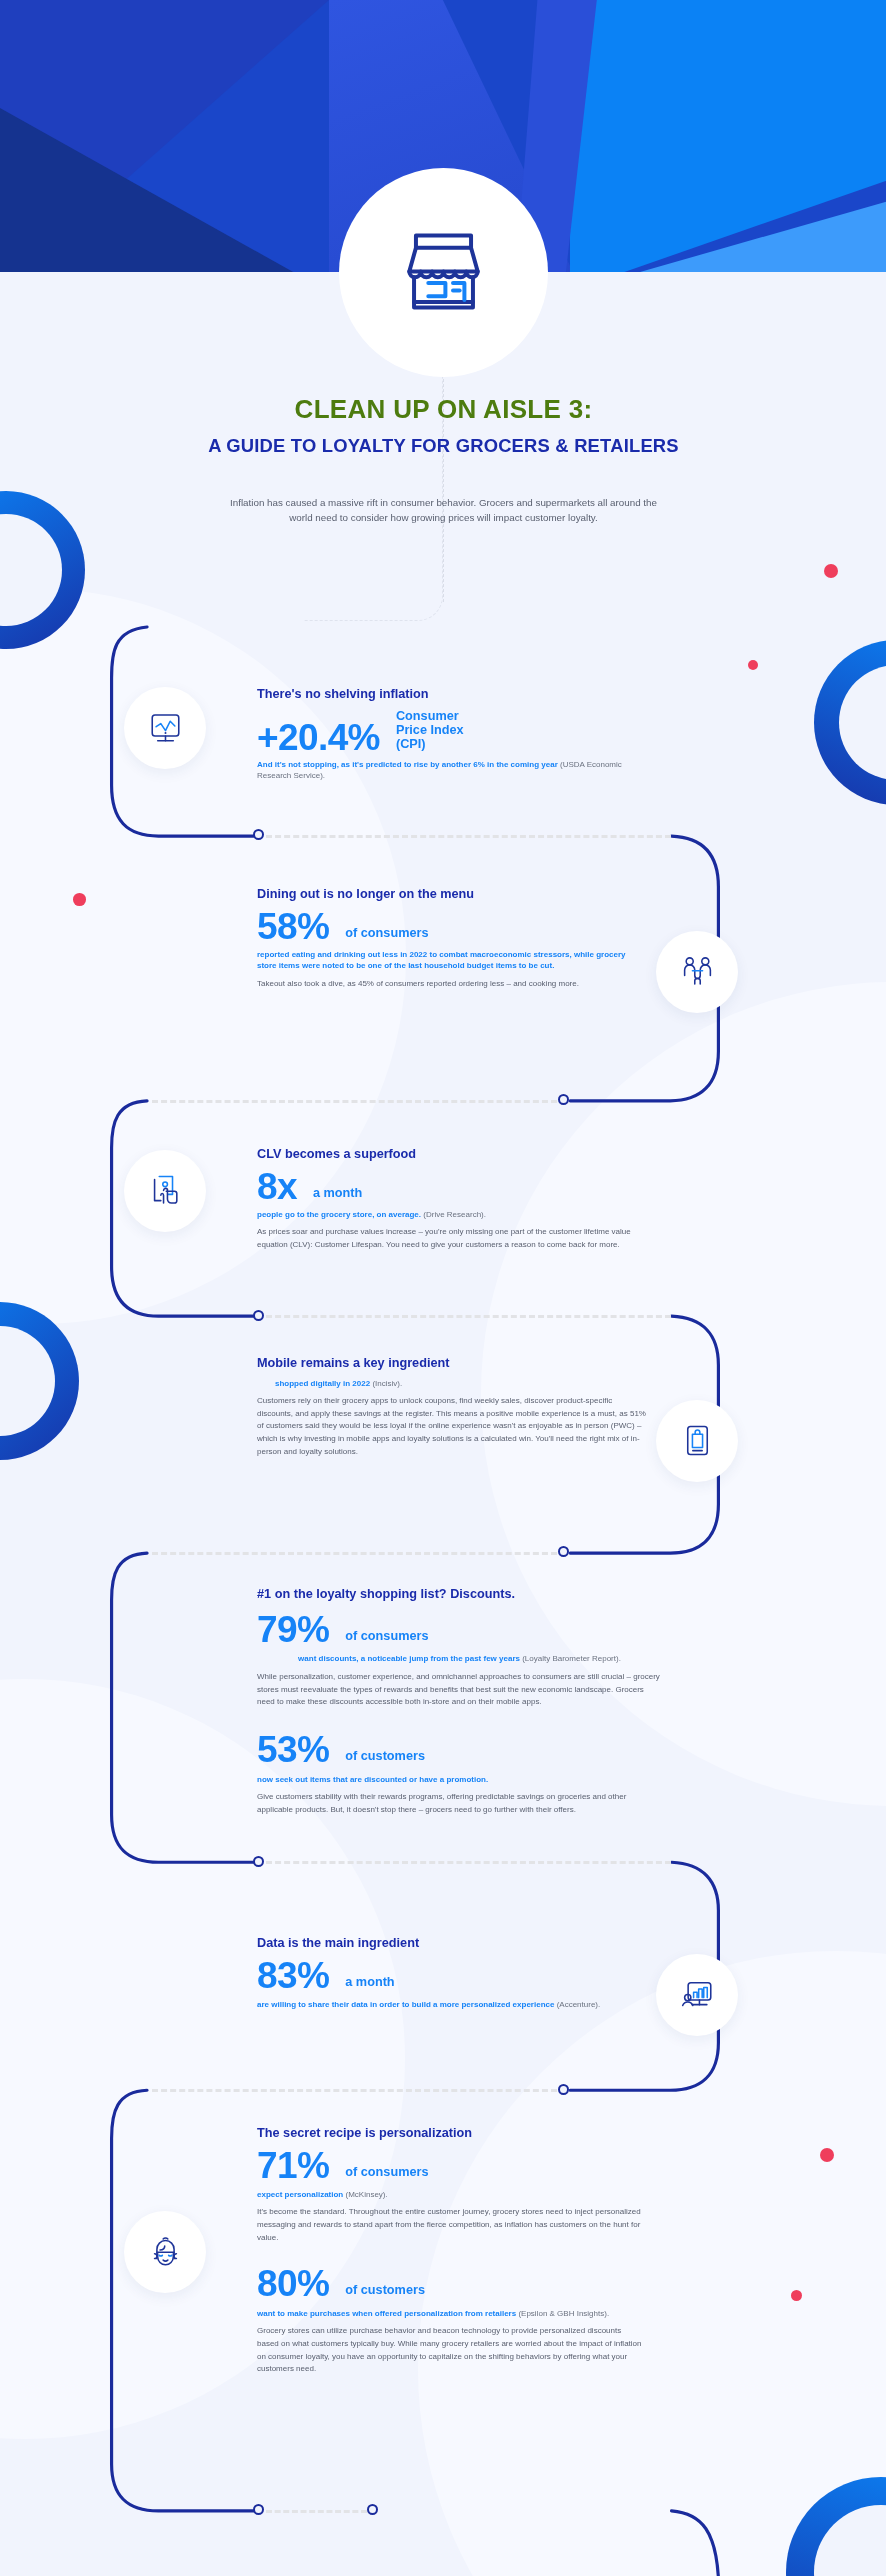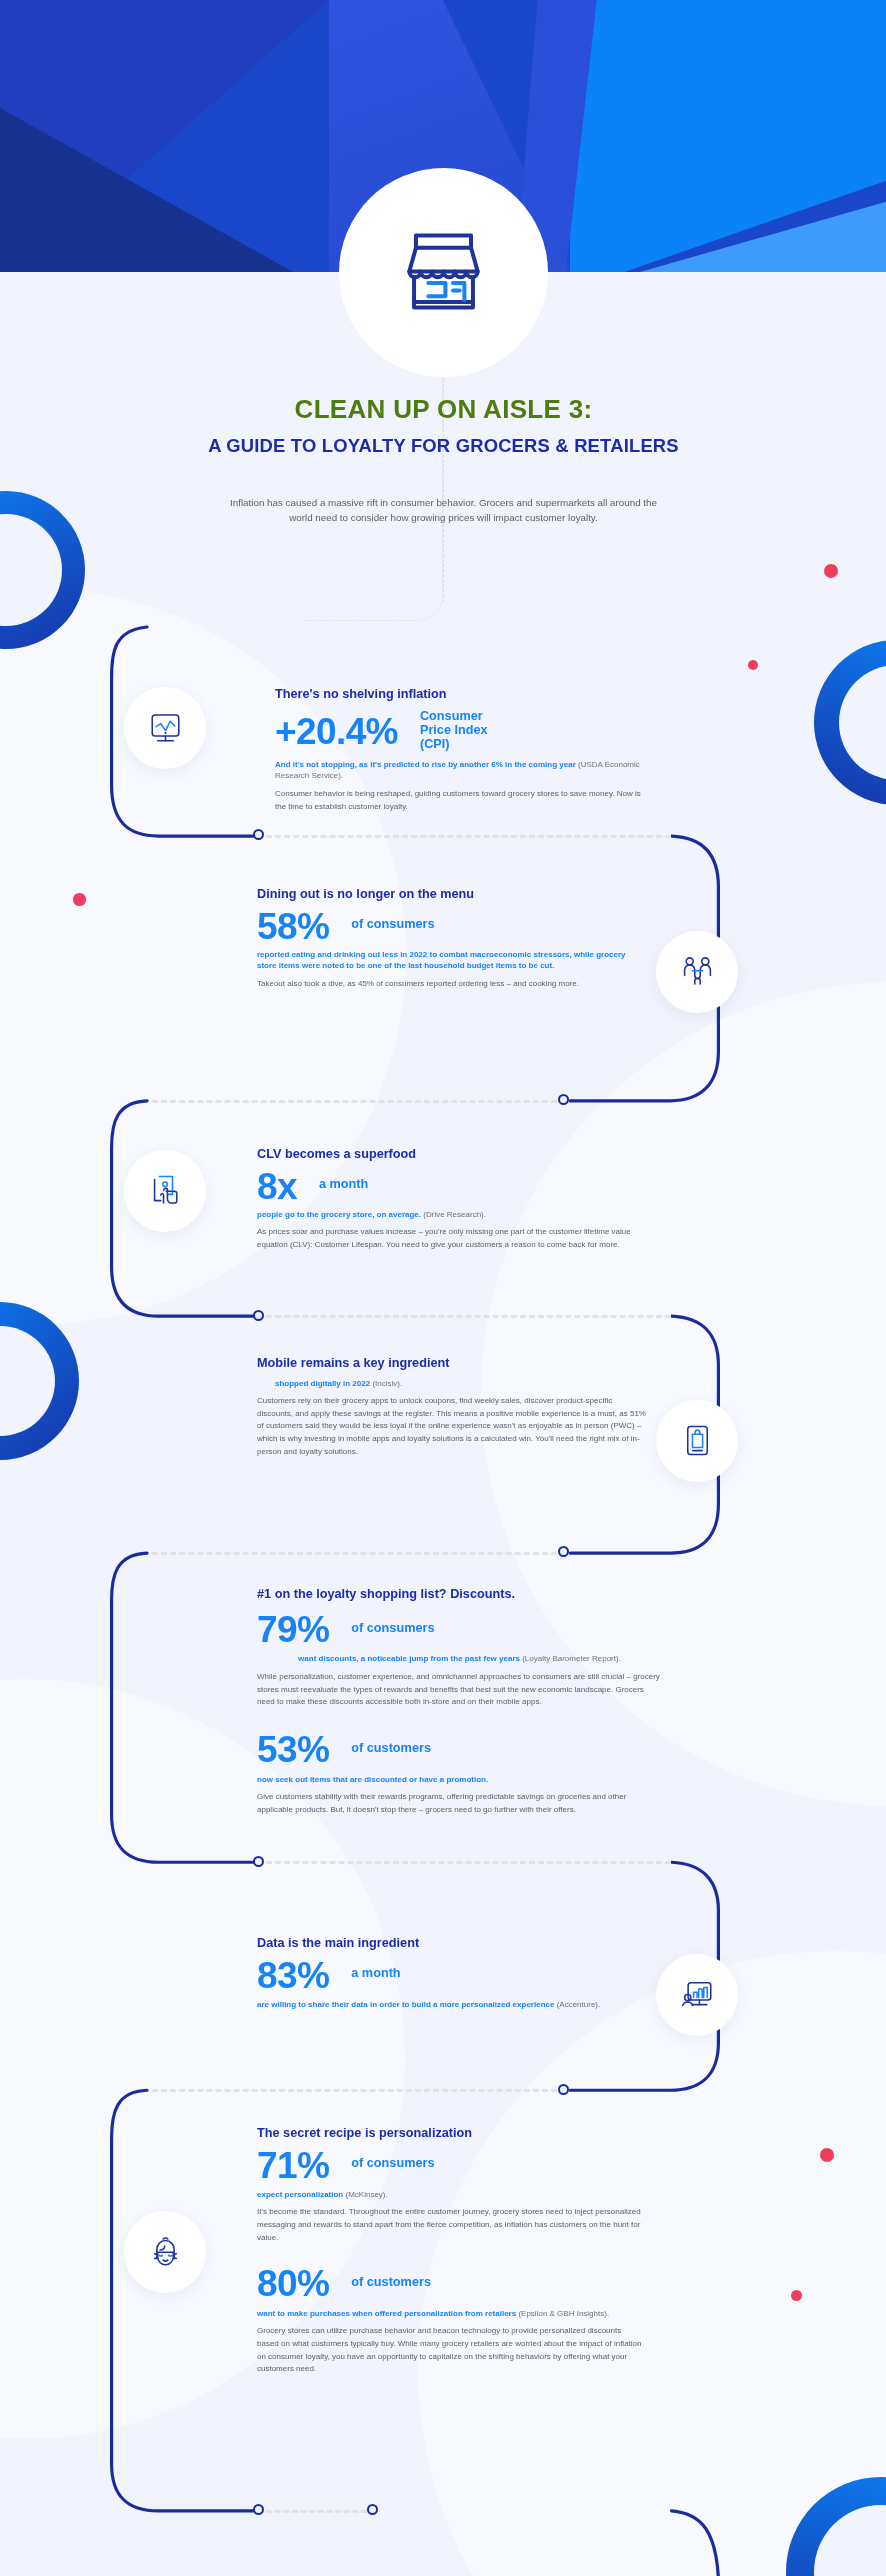--- a/index.html
+++ b/index.html
@@ -130,21 +130,21 @@
   .path-svg {
     position:absolute; left:0; top:570px; width:887px; height:2008px;
     z-index:2; pointer-events:none;
   }
 
   
   .section { position:absolute; z-index:4; }
   .sec-title {
     font-size:12.7px; font-weight:bold; color:#1a2bab; margin-bottom:7.6px;
   }
-  .statline { display:flex; align-items:center; gap:22px; margin-bottom:3.8px; }
+  .statline { display:flex; align-items:flex-end; gap:16px; margin-bottom:3.8px; }
   .statnum {
     font-size:37px; font-weight:bold; color:#1683f7; line-height:0.95;
     letter-spacing:-0.6px;
   }
   .statlbl {
     font-size:12.7px; font-weight:bold; color:#1683f7; line-height:1.12;
     padding-bottom:3.8px; max-width:95px;
   }
   .highlight {
     font-size:8px; font-weight:bold; color:#1683f7; line-height:1.45;
@@ -269,31 +269,30 @@
     <span>
       <svg viewBox="0 0 100 100" fill="none" stroke="#1e3499" stroke-width="4" stroke-linecap="round" stroke-linejoin="round">
         <rect x="16" y="18" width="68" height="54" rx="7"></rect>
         <line x1="50" y1="72" x2="50" y2="84"></line>
         <line x1="30" y1="84" x2="70" y2="84"></line>
         <polyline points="26,48 38,40 50,58 62,34 74,46" stroke="#1683f7"></polyline>
         <circle cx="50" cy="64" r="2.6" fill="#1e3499" stroke="none"></circle>
       </svg>
     </span>
   </div>
-  <div class="section" style="left:275px;top:687px;width:374px;">
+  <div class="section" style="left:257px;top:687px;width:374px;">
     <div class="sec-title">There's no shelving inflation</div>
     <div class="statline">
       <span class="statnum">+20.4%</span>
       <span class="statlbl">Consumer Price Index (CPI)</span>
     </div>
     <div class="highlight">
       <span>And it's not stopping, as it's predicted to rise by another 6% in the coming year</span>
       <span class="src">(USDA Economic Research Service).</span>
     </div>
-    <div class="body-p">Consumer behavior is being reshaped, guiding customers toward grocery stores to save money. Now is the time to establish customer loyalty.</div>
   </div>
 
   <div class="bubble" style="left:656px;top:931px;">
     <span>
       <svg viewBox="0 0 100 100" fill="none" stroke="#1e3499" stroke-width="4" stroke-linecap="round" stroke-linejoin="round">
         <circle cx="30" cy="24" r="9"></circle>
         <circle cx="70" cy="24" r="9"></circle>
         <path d="M17 60 V46 a13 13 0 0 1 26 0 V60 a8 8 0 0 0 8 8 a6 6 0 0 1 6 6 V82"></path>
         <path d="M83 60 V46 a13 13 0 0 0 -26 0 V60 a8 8 0 0 1 -8 8 a6 6 0 0 0 -6 6 V82"></path>
         <line x1="37" y1="48" x2="63" y2="48" stroke="#1683f7"></line>

